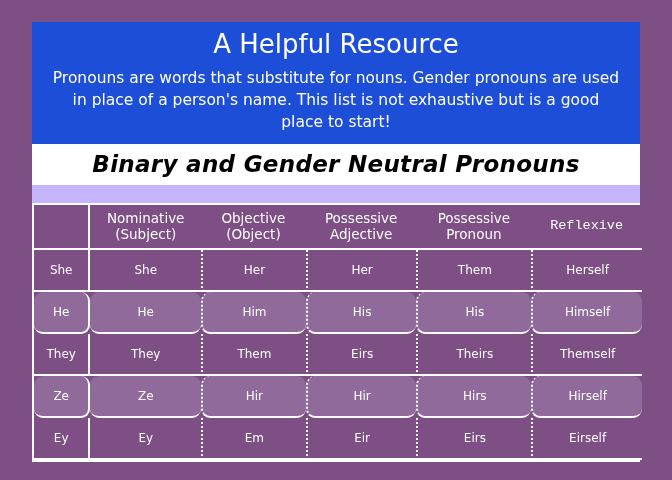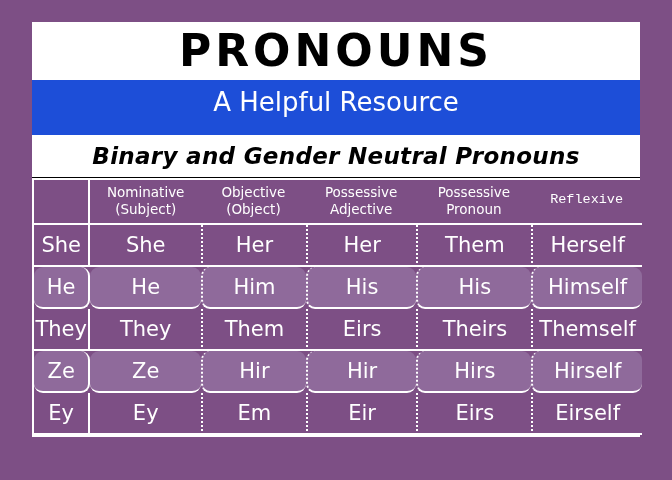--- a/index.html
+++ b/index.html
@@ -43,21 +43,21 @@
   .section-band{
     background:#ffffff;height:42px;
     display:flex;align-items:center;justify-content:center;
   }
   .section-title{
     color:#000000;font-weight:bold;font-size:23px;letter-spacing:0.3px;font-style:italic;
   }
 
   
   .table-wrap{
-    background:#000000;padding-top:1px;
+    background:#c4b5fd;padding-top:18px;
   }
   table.pron{
     border-collapse:separate;border-spacing:0;
     width:608px;table-layout:fixed;
     background:#7d4f85;
   }
   table.pron td,table.pron th{
     color:#ffffff;font-weight:normal;text-align:center;
     vertical-align:middle;padding:0;margin:0;
   }
@@ -65,21 +65,21 @@
   
   tr.hdr th{
     height:42px;font-size:13.5px;line-height:1.2;
     background:#7d4f85;border-bottom:2px solid #ffffff;
     padding-bottom:1px;
   }
   th.hdr-blank{border-right:2px solid #ffffff;}
   th.hdr-reflexive{font-size:13.5px;padding-top:10px;font-family:Liberation Mono, monospace;}
 
   
-  tr.body-row td{height:40px;font-size:21px;}
+  tr.body-row td{height:40px;font-size:12px;}
   tr.row-dark td{background:#7d4f85;}
   tr.row-light td{background:#8f6a9b;border-radius:9px;}
   tr.body-row td.first-col{
     border-right:2px solid #ffffff;
     border-bottom:2px solid #ffffff;
   }
   tr.body-row td.cell{
     border-bottom:2px solid #ffffff;
   }
   tr.body-row td.dotted{
@@ -92,26 +92,24 @@
     border:2px solid #ffffff;border-top:2px solid #ffffff;
     background:#7d4f85;
   }
 </style>
 </head>
 <body>
 
 <div id="frame">
   <div class="inner">
 
-    <div class="title-band">
-      <div class="title">PRONOUNS</div>
-    </div>
 
     <div class="intro-band">
       <div class="subtitle">A Helpful Resource</div>
+      <div class="blurb">Pronouns are words that substitute for nouns.  Gender pronouns are used in place of a person's name.  This list is not exhaustive but is a good place to start!</div>
     </div>
 
     <div class="section-band">
       <div class="section-title">Binary and Gender Neutral Pronouns</div>
     </div>
 
     <div class="table-wrap">
       <div class="table-outer">
         <table class="pron">
           <colgroup>

